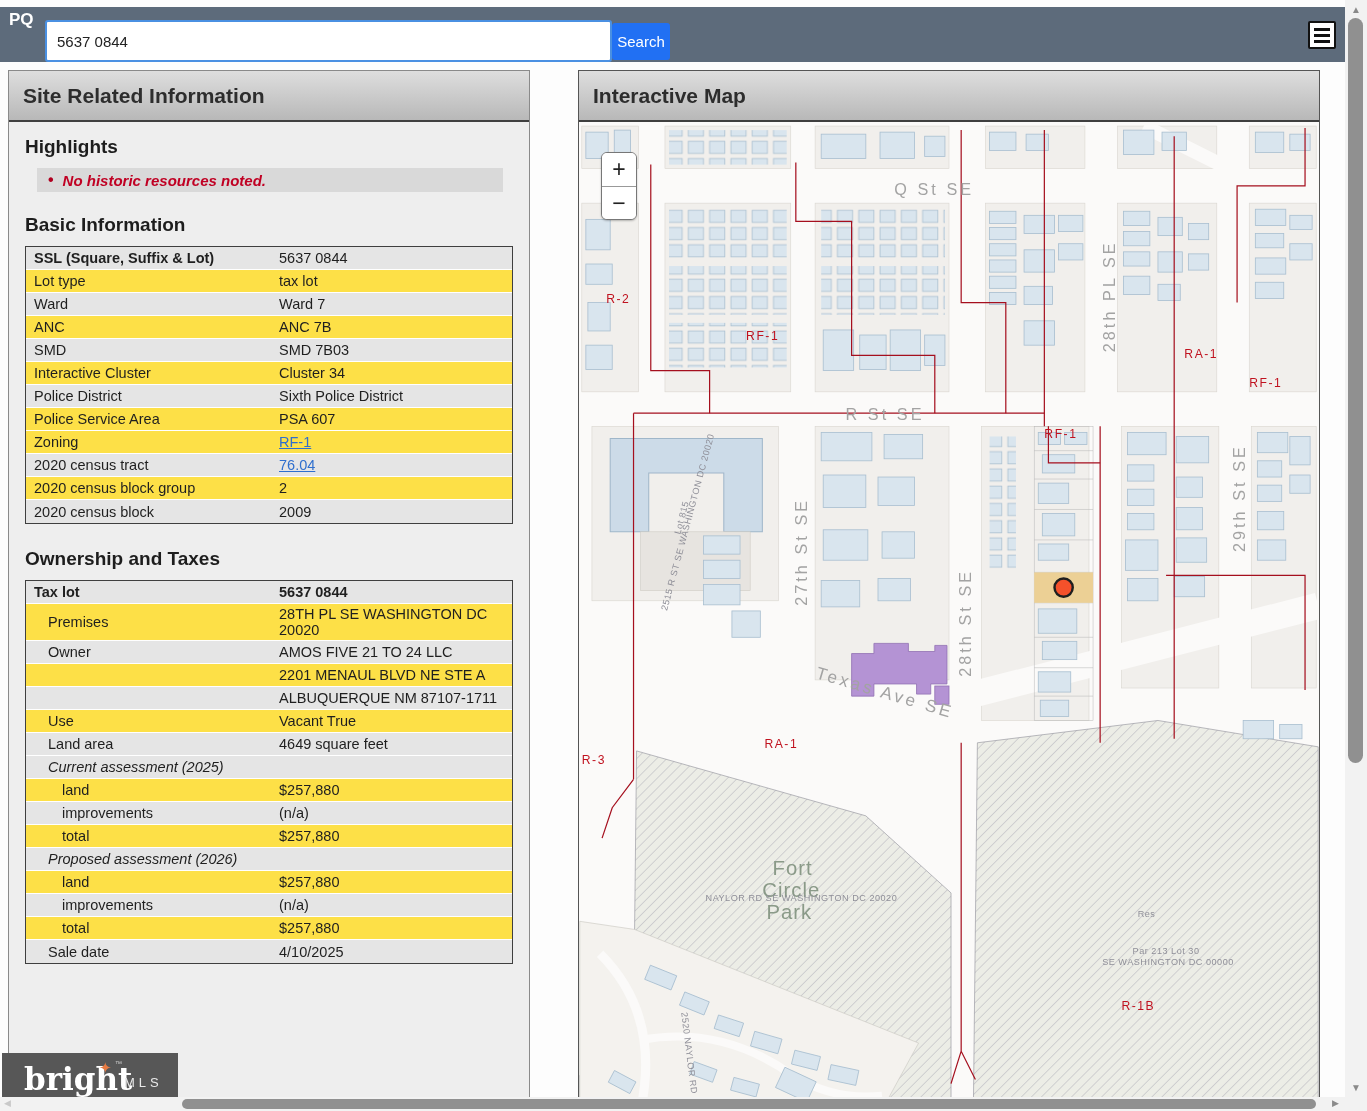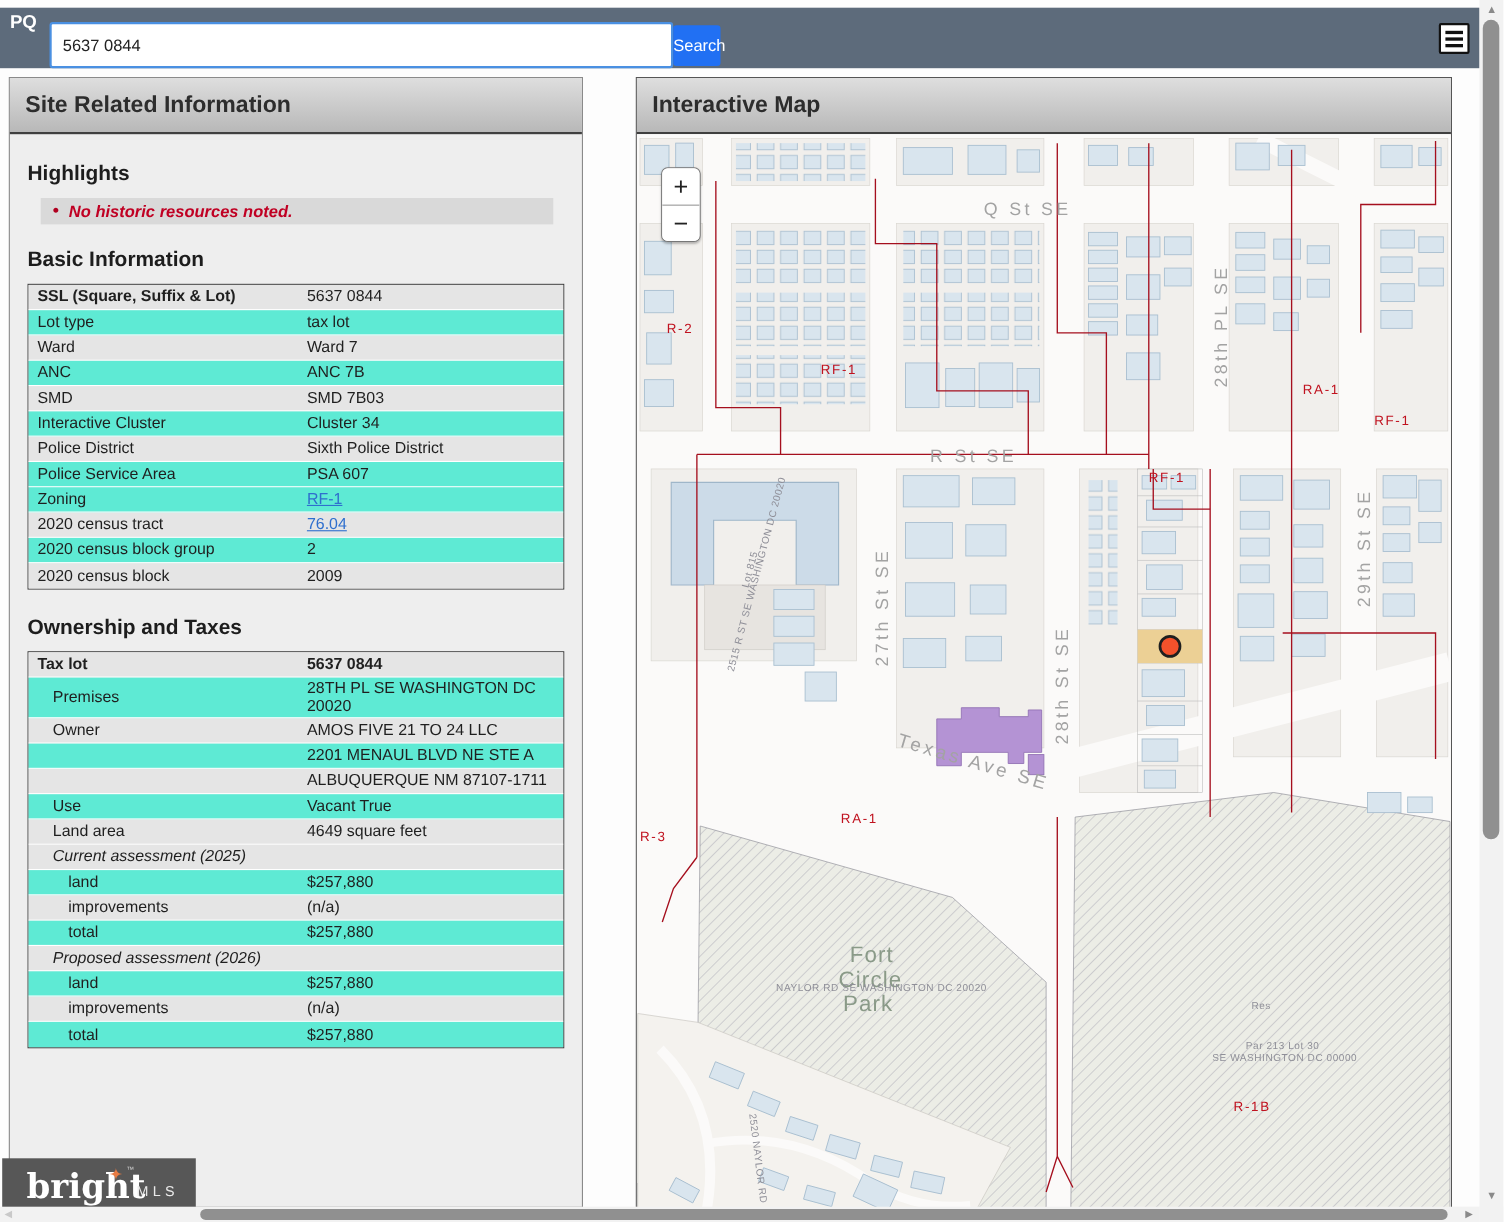--- a/index.html
+++ b/index.html
@@ -6,44 +6,44 @@
   html,body { width:1367px; height:1111px; overflow:hidden; background:#fff;
     font-family:"Liberation Sans", sans-serif; }
   #root { position:relative; width:1367px; height:1111px; background:#fdfdfd; overflow:hidden; }
 
   
   .topbar { position:absolute; left:0; top:7px; width:1345px; height:55px; background:#5d6b7b; }
   .pq-logo { position:absolute; left:9px; top:3px; color:#fff; font-size:17px; font-weight:bold; }
   .search-input { position:absolute; left:45px; top:13px; width:567px; height:42px;
     border:2px solid #4a90e2; border-radius:3px; padding:0 10px; font-size:15px; color:#222;
     font-family:"Liberation Sans", sans-serif; outline:none; }
-  .search-btn { position:absolute; left:612px; top:16px; width:43px; height:37px; background:#2170f3;
+  .search-btn { position:absolute; left:612px; top:16px; width:58px; height:37px; background:#2170f3;
     color:#fff; border:none; border-radius:3px; font-size:15px; cursor:pointer;
     font-family:"Liberation Sans", sans-serif; }
   .menu-btn { position:absolute; left:1308px; top:14px; width:28px; height:28px; background:#fff;
     border:2px solid #111; border-radius:2px; display:flex; flex-direction:column;
     justify-content:center; align-items:center; gap:3px; cursor:pointer; }
   .menu-btn .bar { width:16px; height:3px; background:#111; }
 
   
   .panel { position:absolute; background:#eeeeee; border:1px solid #8a8a8a; }
   .panel-header { height:51px; line-height:49px; padding-left:14px; font-size:21px; font-weight:bold;
     color:#2d2d2d; background:linear-gradient(#dedede,#b8b8b8); border-bottom:2px solid #3f3f3f; }
   #site-panel { left:8px; top:70px; width:522px; height:1028px; }
   #map-panel  { left:578px; top:70px; width:742px; height:1041px; border-color:#555; }
 
-  .panel-body { padding:16px 16px 0 16px; }
+  .panel-body { padding:4px 16px 0 16px; }
   h3.sec { font-size:19px; font-weight:bold; color:#1d1d1d; margin:10px 0 10px 0; }
   .hl-strip { margin-left:12px; background:#d9d9d9; display:flex; align-items:center;
     padding:3px 8px 3px 0; width:466px; }
   .hl-bullet { color:#b00020; font-size:16px; margin:0 9px 0 11px; font-weight:bold; }
   .hl-text { color:#c00023; font-weight:bold; font-style:italic; font-size:15px; }
 
   .dtable { border:1px solid #3f3f3f; background:#fff; margin:2px 0 20px 0; }
-  .trow { display:flex; min-height:23px; align-items:center; background:#5eead4; border-bottom:1px solid #fff; }
+  .trow { display:flex; min-height:23px; align-items:center; background:#fde047; border-bottom:1px solid #fff; }
   .trow:last-child { border-bottom:none; }
   .trow.shade { background:#e5e5e5; }
   .cell { font-size:14.5px; color:#1f1f1f; padding:2px 6px 2px 8px; }
   .label { width:245px; flex:0 0 auto; }
   .value { flex:1 1 auto; }
   .ind1 { padding-left:22px; } .ind2 { padding-left:36px; }
   .bold { font-weight:bold; } .italic { font-style:italic; }
   .dtable a { color:#2f6fce; text-decoration:underline; }
 
   
@@ -205,20 +205,24 @@
             <div class="cell label ind2">land</div>
             <div class="cell value">$257,880</div>
           </div>
           <div class="trow shade">
             <div class="cell label ind2">improvements</div>
             <div class="cell value">(n/a)</div>
           </div>
           <div class="trow">
             <div class="cell label ind2">total</div>
             <div class="cell value">$257,880</div>
+          </div>
+          <div class="trow shade">
+            <div class="cell label ind1">Sale date</div>
+            <div class="cell value">4/10/2025</div>
           </div>
         </div>
     </div>
   </div>
 
   <div class="panel" id="map-panel">
     <div class="panel-header">Interactive Map</div>
     <div class="map-body">
       <svg class="map-svg" width="740" height="988" viewBox="0 0 728 974">
         <defs>

